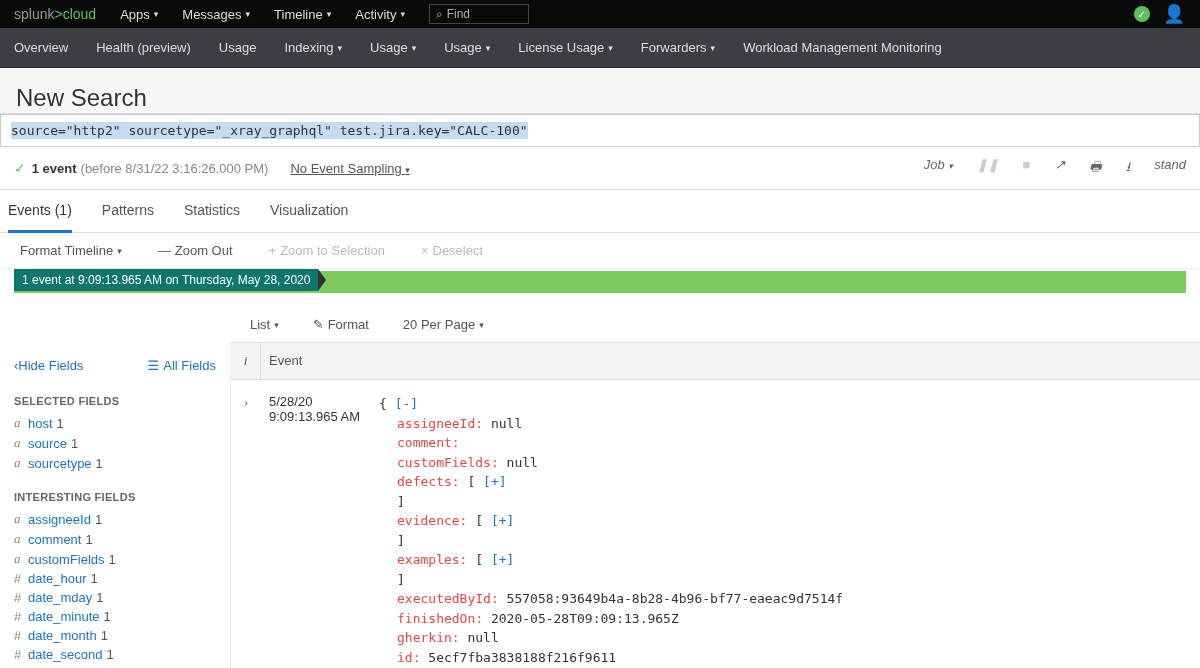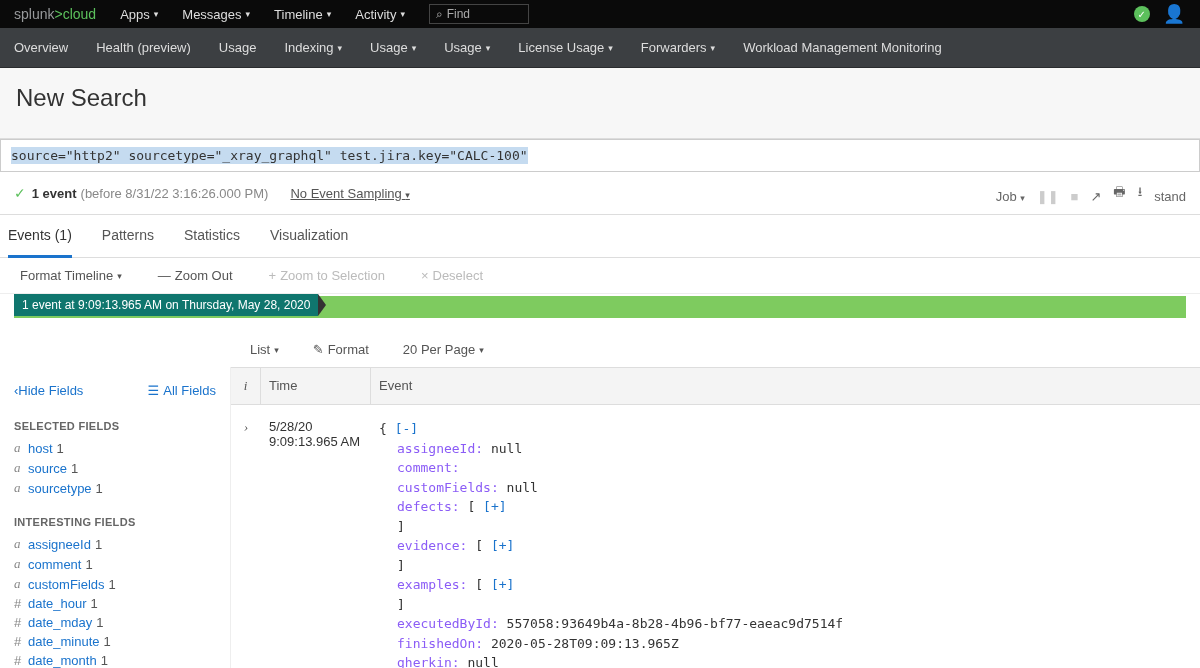--- a/index.html
+++ b/index.html
@@ -14,32 +14,32 @@
 .search-wrap { display: flex; align-items: center; border: 1px solid #444; height: 20px; width: 100px; padding: 0 6px; color: #aaa; font-size: 12px; }
 .topnav-right { margin-left: auto; display:flex; align-items:center; gap:14px; }
 .check-circle { width:16px; height:16px; border-radius:50%; background:#5cc05c; display:flex; align-items:center; justify-content:center; color:#fff; font-size:10px;}
 
 
 .subnav { background: #3c3f42; height: 40px; display:flex; align-items:center; padding: 0 14px; color:#ddd; font-size:13px; border-bottom:1px solid #2a2c2e;}
 .subnav-item { margin-right: 28px; cursor:pointer; display:flex; align-items:center; }
 .subnav-item .caret { margin-left:4px; font-size:9px; }
 
 
-.page-head { padding: 16px 16px 26px 16px; background:#f7f7f7; border-bottom:1px solid #ddd;}
+.page-head { padding: 16px 16px 1px 16px; background:#f7f7f7; border-bottom:1px solid #ddd;}
 .page-head h1 { font-size: 24px; font-weight: 400; color:#333; }
 
 
 .search-area { border:1px solid #ccc; background:#fff; padding: 8px 10px; margin: 0; font-family: Menlo, Monaco, monospace; font-size:13px; }
 .search-q { background: #c5dbf0; padding:1px 0; }
 
 
 .resultbar { display:flex; align-items:center; padding: 10px 14px; border-bottom:1px solid #ddd; font-size:13px; color:#555; background:#fff;}
 .check-g { color:#5cc05c; margin-right:6px; font-size:14px;}
 .resultbar .b { font-weight:bold; color:#333; }
-.resultbar-right { margin-left:auto; display:flex; align-items:flex-end; gap:12px; color:#666;}
+.resultbar-right { margin-left:auto; display:flex; align-items:flex-start; gap:24px; color:#666;font-style:italic;}
 .resultbar-right .ic { cursor:pointer; }
 
 
 .tabs { display:flex; padding: 0 8px; border-bottom:1px solid #ddd; }
 .tab { padding: 12px 0; margin-right: 30px; cursor:pointer; color:#555; font-size:14px; }
 .tab.active { border-bottom: 3px solid #1a73cc; color:#333; font-weight:500; margin-bottom:-1px; }
 
 
 .tl-controls { display:flex; align-items:center; padding: 10px 20px; color:#555; font-size:13px; border-bottom:1px solid #eee;}
 .tl-controls .itm { margin-right: 36px; display:flex; align-items:center; cursor:pointer;justify-content:flex-end;}
@@ -74,21 +74,21 @@
 .col-i { width:30px; padding:10px 0; text-align:center; font-style:italic; font-family:serif; border-right:1px solid #ddd;}
 .col-time { width:110px; padding:10px 8px; border-right:1px solid #ddd;}
 .col-event { flex:1; padding:10px 8px;}
 
 .event-row { display:flex; font-size:13px; }
 .event-row .col-i { border:none; padding-top:14px;}
 .event-row .col-time { border:none; padding-top:14px; color:#333;}
 .event-row .col-event { border:none; padding:14px 8px; font-family: Menlo, Monaco, monospace; font-size:13px; line-height:1.5;}
 .expand-caret { cursor:pointer; color:#555; }
 
-.jk { color:#8b5cf6; }
+.jk { color:#ef4444; }
 .jv { color:#333; }
 .jb { color:#1a73cc; cursor:pointer; }
 .jbr { color:#333; }
 .indent1 { padding-left:18px; display:block;}
 
 </style>
 </head>
 <body>
 
 <div class="topnav">
@@ -295,21 +295,20 @@
           <span class="t h">#</span>
           <span class="n">date_second</span>
           <span class="c">1</span>
         </div>
       </div>
   </div>
 
   <div class="content">
     <div class="tbl-head">
       <div class="col-i">i</div>
-      <div class="col-time">Time</div>
       <div class="col-event">Event</div>
     </div>
     <div class="event-row">
       <div class="col-i"><span class="expand-caret">›</span></div>
       <div class="col-time">
         <div>5/28/20</div>
         <div>9:09:13.965 AM</div>
       </div>
       <div class="col-event" id="event-body"><span class="jbr">{ </span><span class="jb">[-]</span><br><span class="indent1"><span class="jk">assigneeId:</span><span class="jv"> null</span></span><span class="indent1"><span class="jk">comment:</span><span class="jv"></span></span><span class="indent1"><span class="jk">customFields:</span><span class="jv"> null</span></span><span class="indent1"><span class="jk">defects:</span> <span class="jbr">[</span> <span class="jb">[+]</span></span><span class="indent1"><span class="jbr">]</span></span><span class="indent1"><span class="jk">evidence:</span> <span class="jbr">[</span> <span class="jb">[+]</span></span><span class="indent1"><span class="jbr">]</span></span><span class="indent1"><span class="jk">examples:</span> <span class="jbr">[</span> <span class="jb">[+]</span></span><span class="indent1"><span class="jbr">]</span></span><span class="indent1"><span class="jk">executedById:</span><span class="jv"> 557058:93649b4a-8b28-4b96-bf77-eaeac9d7514f</span></span><span class="indent1"><span class="jk">finishedOn:</span><span class="jv"> 2020-05-28T09:09:13.965Z</span></span><span class="indent1"><span class="jk">gherkin:</span><span class="jv"> null</span></span><span class="indent1"><span class="jk">id:</span><span class="jv"> 5ecf7fba3838188f216f9611</span></span></div>
     </div>

